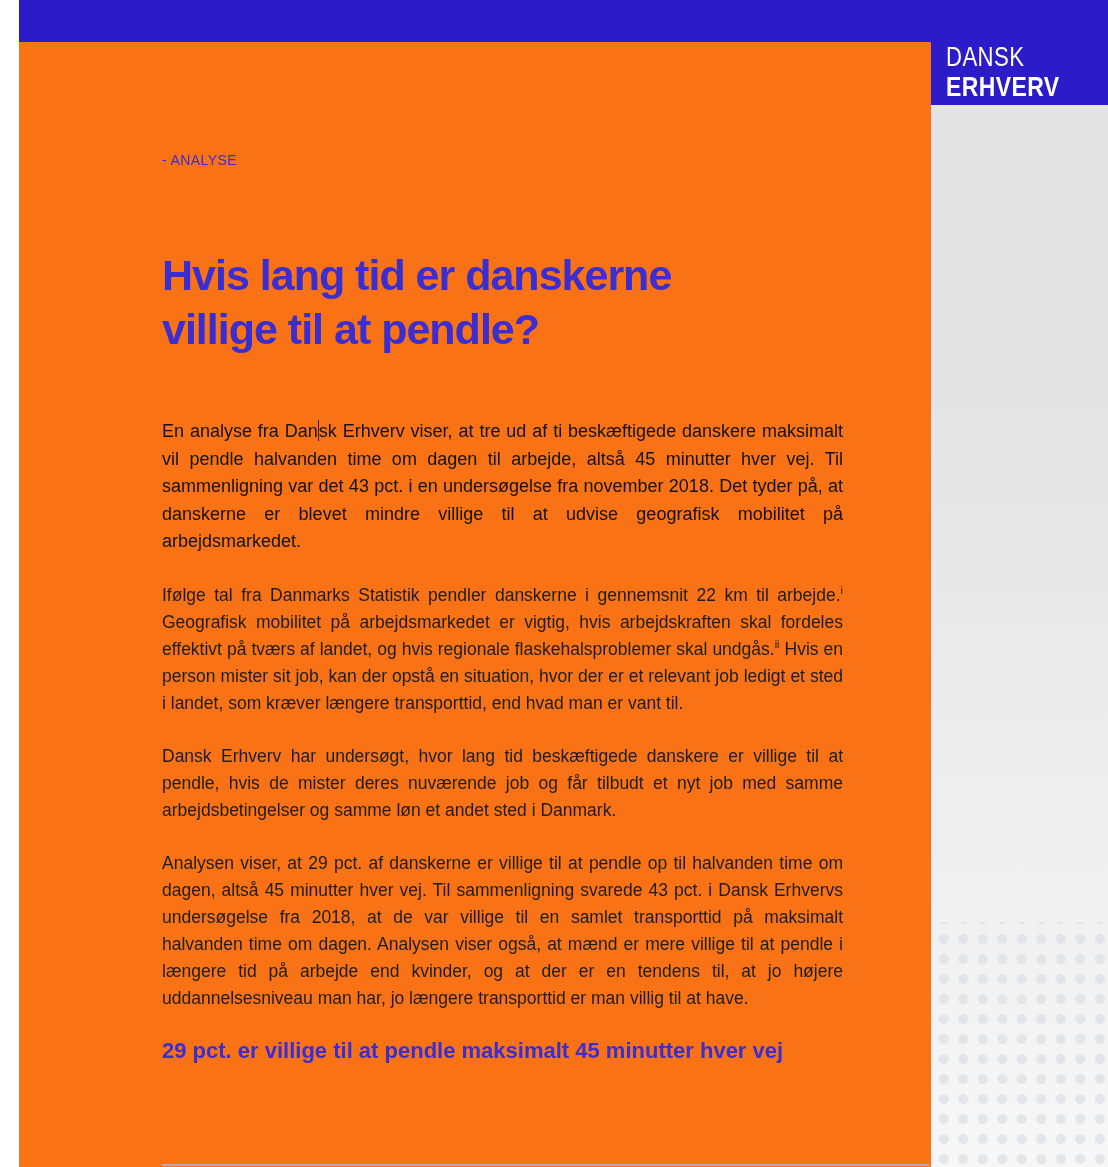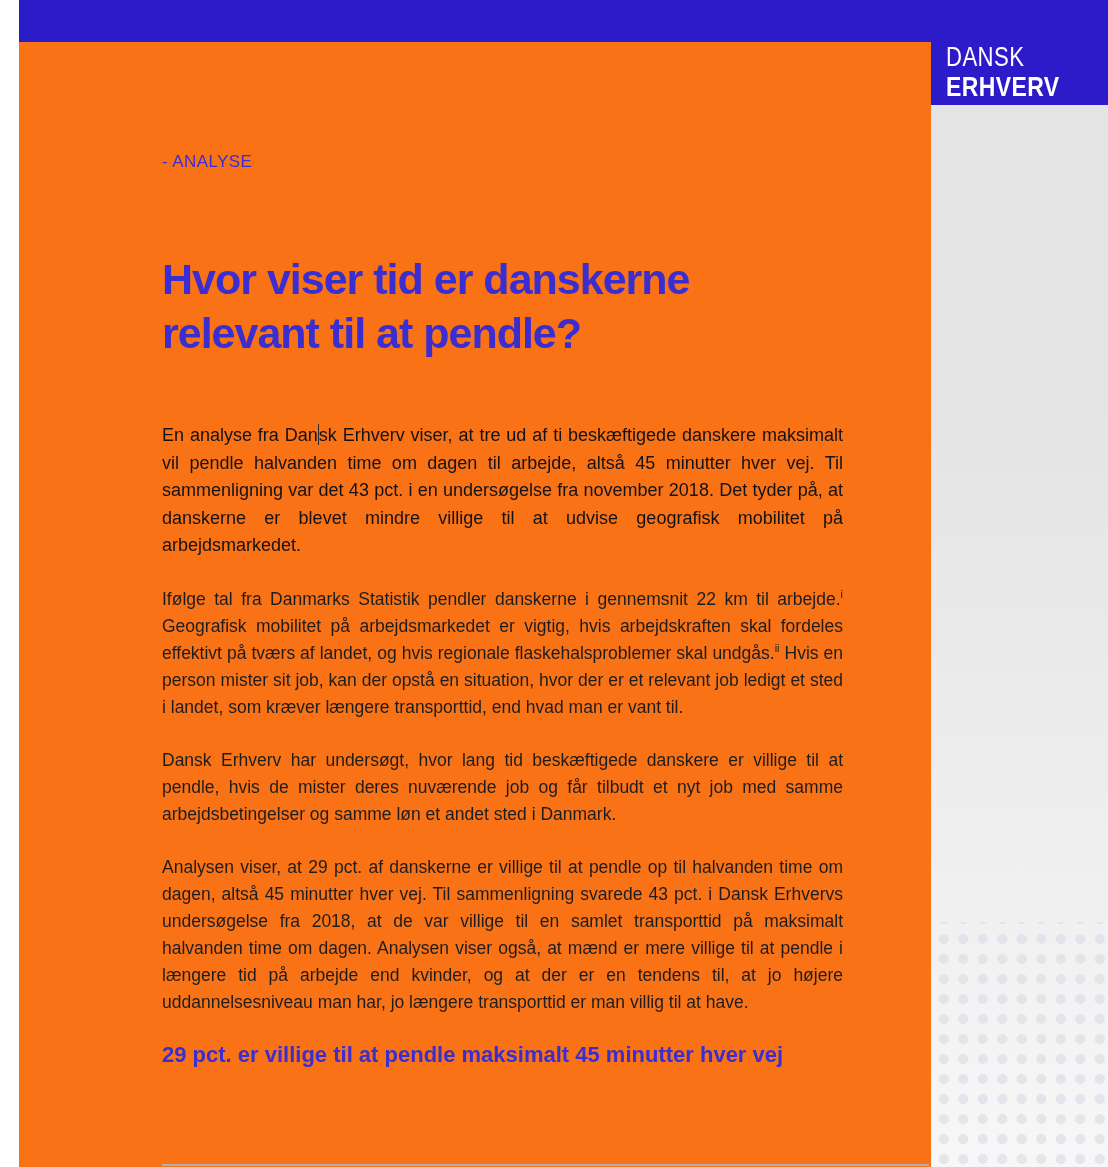--- a/index.html
+++ b/index.html
@@ -72,21 +72,21 @@
 
   
   .content {
     position: absolute;
     left: 143px; top: 0;
     width: 681px;
   }
   .kicker {
     margin-top: 152px;
     color: #3b2ed0;
-    font-size: 17px;
+    font-size: 14px;
     font-weight: 500;
     letter-spacing: 0.4px;
   }
   .doc-title {
     margin-top: 80px;
     color: #3b2ed0;
     font-size: 43px;
     font-weight: 800;
     line-height: 54px;
     letter-spacing: -1px;
@@ -149,22 +149,22 @@
   <div class="logo-box">
     <span class="logo-line1">DANSK</span>
     <span class="logo-line2">ERHVERV</span>
   </div>
 
   <div class="content">
 
     <div class="kicker">- ANALYSE</div>
 
     <div class="doc-title">
-      <div>Hvor viser tid er danskerne</div>
-      <div>relevant til at pendle?</div>
+      <div>Hvis lang tid er danskerne</div>
+      <div>villige til at pendle?</div>
     </div>
 
     <p class="intro"><span>En analyse fra Dan</span><span class="caret"></span><span>sk Erhverv viser, at tre ud af ti beskæftigede danskere maksimalt vil pendle halvanden time om dagen til arbejde, altså 45 minutter hver vej. Til sammenligning var det 43 pct. i en undersøgelse fra november 2018. Det tyder på, at danskerne er blevet mindre villige til at udvise geografisk mobilitet på arbejdsmarkedet.</span></p>
 
     <p class="para"><span>Ifølge tal fra Danmarks Statistik pendler danskerne i gennemsnit 22 km til arbejde.</span><sup class="fnote">i</sup><span> Geografisk mobilitet på arbejdsmarkedet er vigtig, hvis arbejdskraften skal fordeles effektivt på tværs af landet, og hvis regionale flaskehalsproblemer skal undgås.</span><sup class="fnote">ii</sup><span> Hvis en person mister sit job, kan der opstå en situation, hvor der er et relevant job ledigt et sted i landet, som kræver længere transporttid, end hvad man er vant til.</span></p>
 
     <p class="para">Dansk Erhverv har undersøgt, hvor lang tid beskæftigede danskere er villige til at pendle, hvis de mister deres nuværende job og får tilbudt et nyt job med samme arbejdsbetingelser og samme løn et andet sted i Danmark.</p>
 
     <p class="para">Analysen viser, at 29 pct. af danskerne er villige til at pendle op til halvanden time om dagen, altså 45 minutter hver vej. Til sammenligning svarede 43 pct. i Dansk Erhvervs undersøgelse fra 2018, at de var villige til en samlet transporttid på maksimalt halvanden time om dagen. Analysen viser også, at mænd er mere villige til at pendle i længere tid på arbejde end kvinder, og at der er en tendens til, at jo højere uddannelsesniveau man har, jo længere transporttid er man villig til at have.</p>
 

